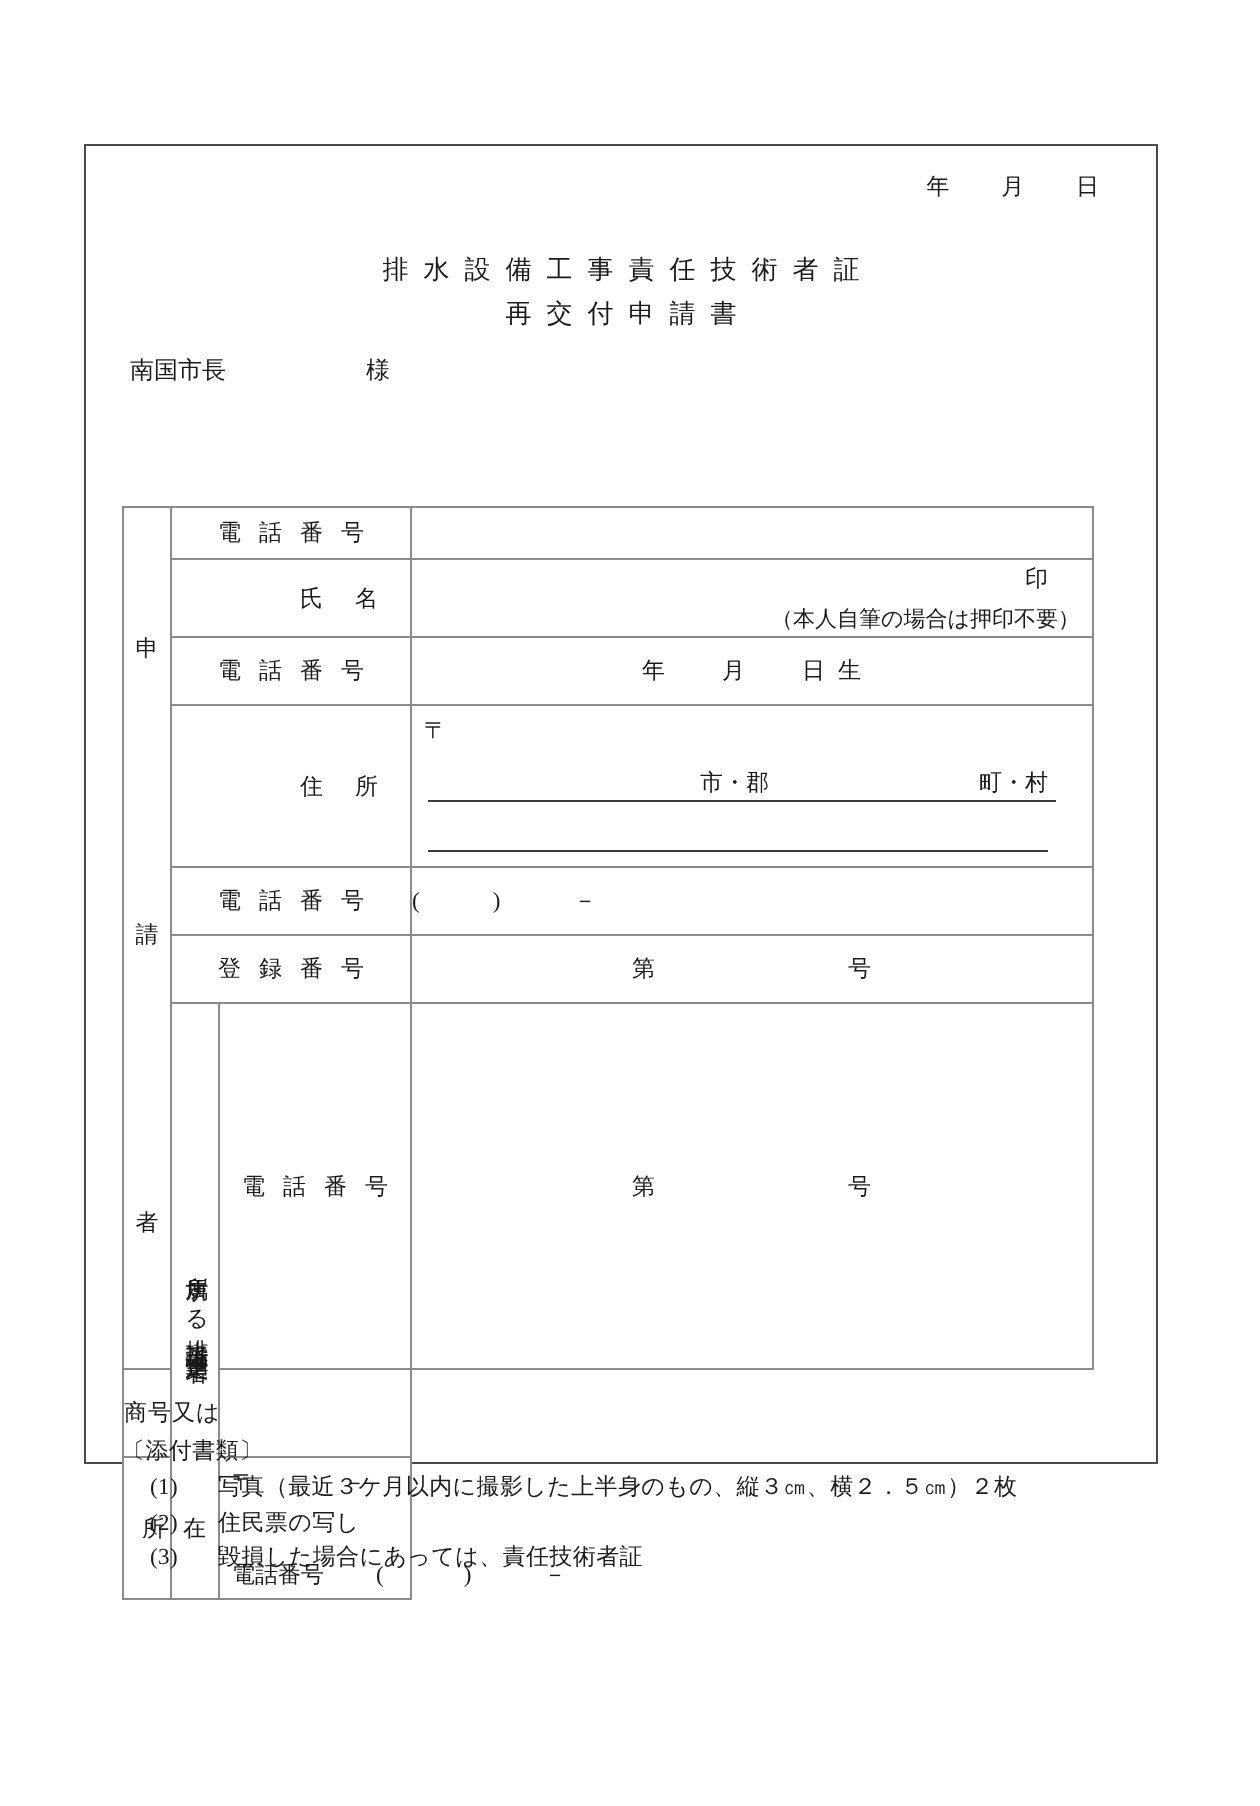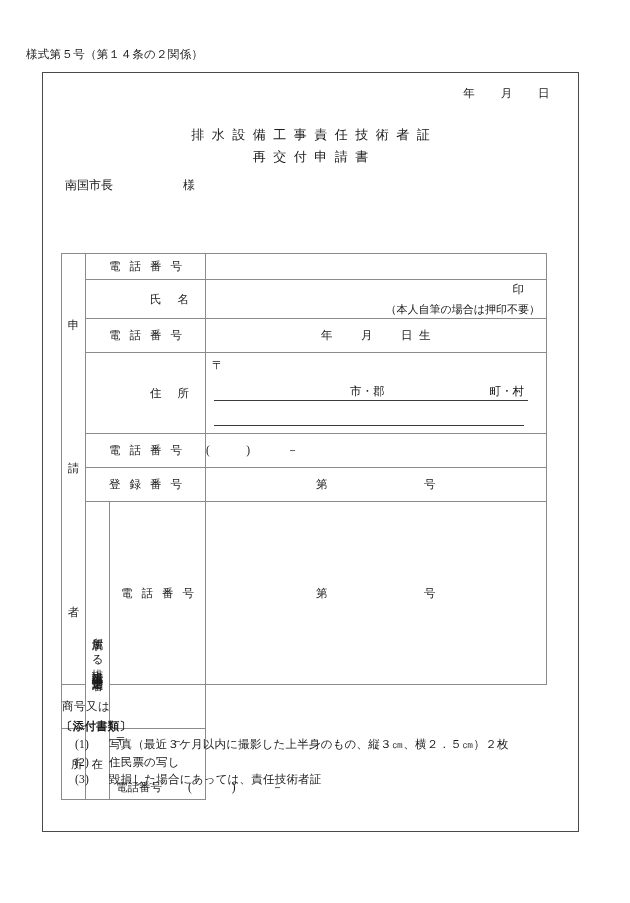--- a/index.html
+++ b/index.html
@@ -29,21 +29,21 @@
     letter-spacing: 0.3px;
     white-space: nowrap;
   }
 
   
   .frame {
     position: absolute;
     left: 42px;
     top: 72px;
     width: 537px;
-    height: 760px;
+    height: 660px;
     border: 1.4px solid #4a4a4a;
     box-sizing: border-box;
   }
 
   
   .date-line {
     position: absolute;
     right: 28px;
     top: 13px;
     font-size: 11.5px;
@@ -276,42 +276,41 @@
   .loc-tel .p2 { margin-right: 36px; }
 
   
   .attach {
     position: absolute;
     left: 18px;
     top: 645px;
     font-size: 11.5px;
     line-height: 1.55;
   }
-  .attach-title { letter-spacing: 0.2px; font-weight: bold; }
+  .attach-title { letter-spacing: 0.2px; }
   .attach-list {
     margin: 0;
     padding: 0;
     list-style: none;
   }
   .attach-list li {
     white-space: nowrap;
     letter-spacing: 0.2px;
     padding-left: 14px;
   }
   .attach-list li .idx {
     display: inline-block;
     width: 34px;
   }
 </style>
 </head>
 <body>
 
 <div class="page">
 
-  <div class="form-no">様式第５号（第１４条の２関係）</div>
 
   <div class="frame">
 
     <div class="date-line">
       <span>年</span>
       <span>月</span>
       <span>日</span>
     </div>
 
     <div class="title-block">

